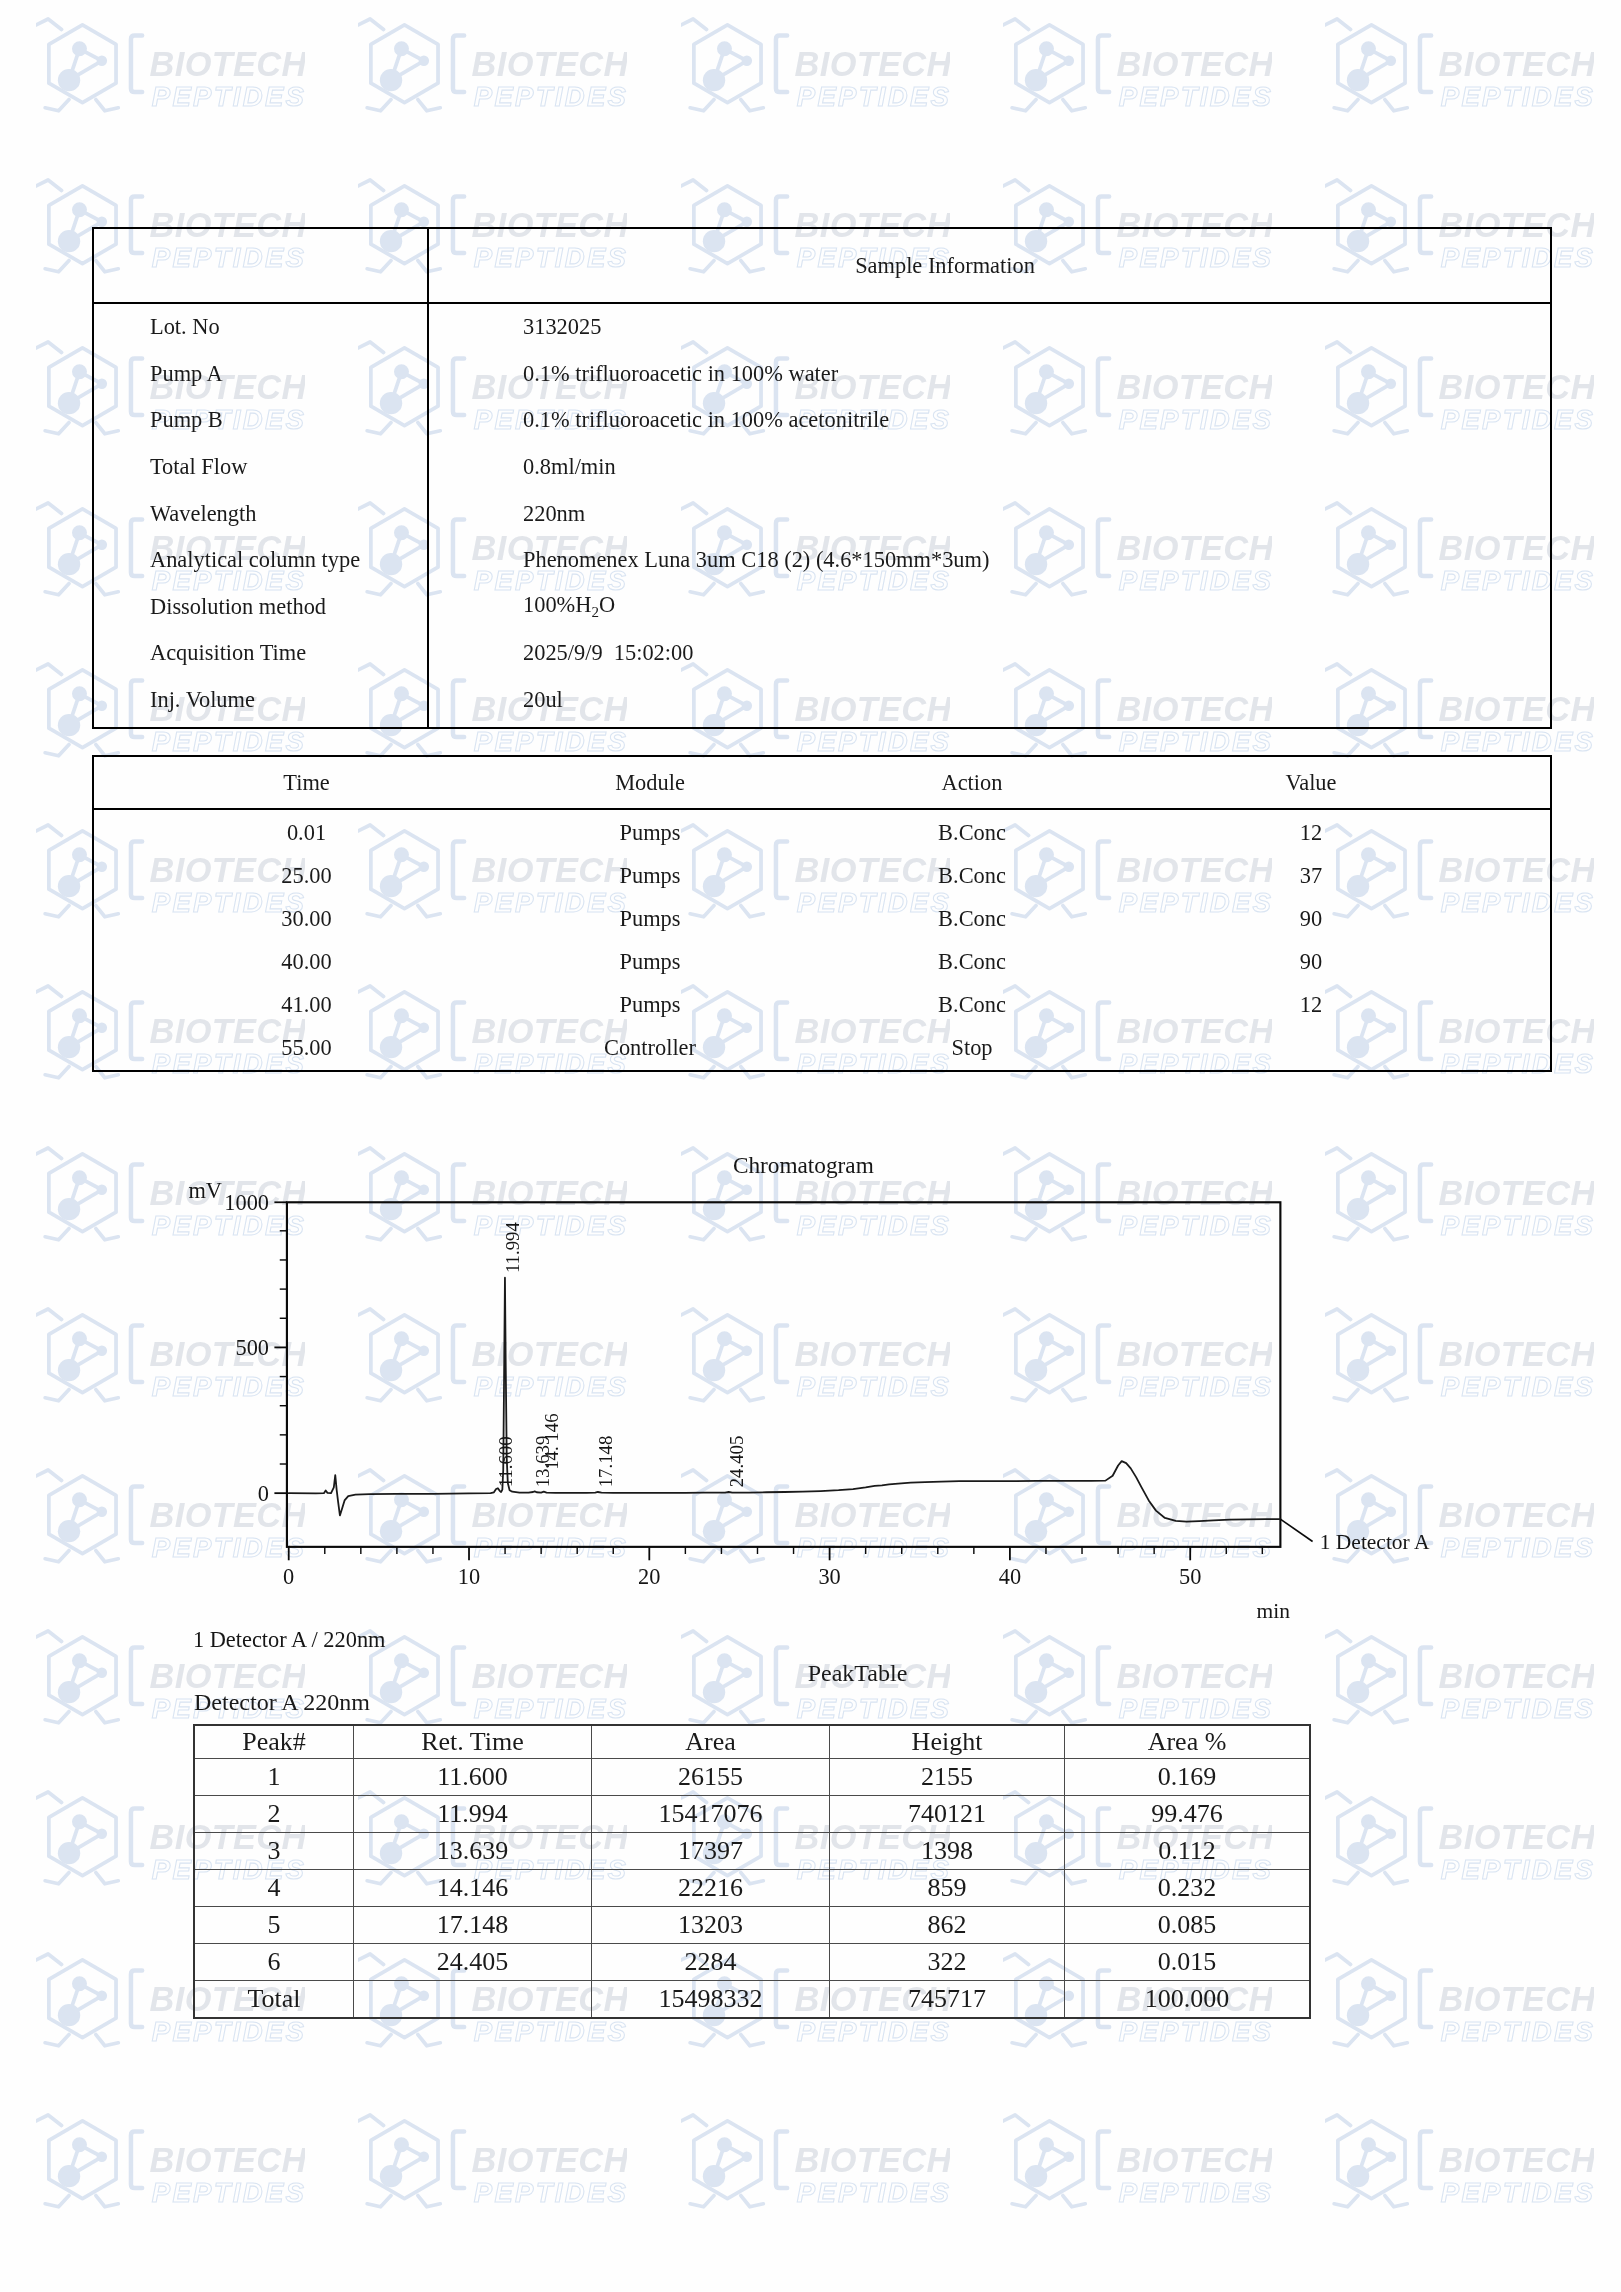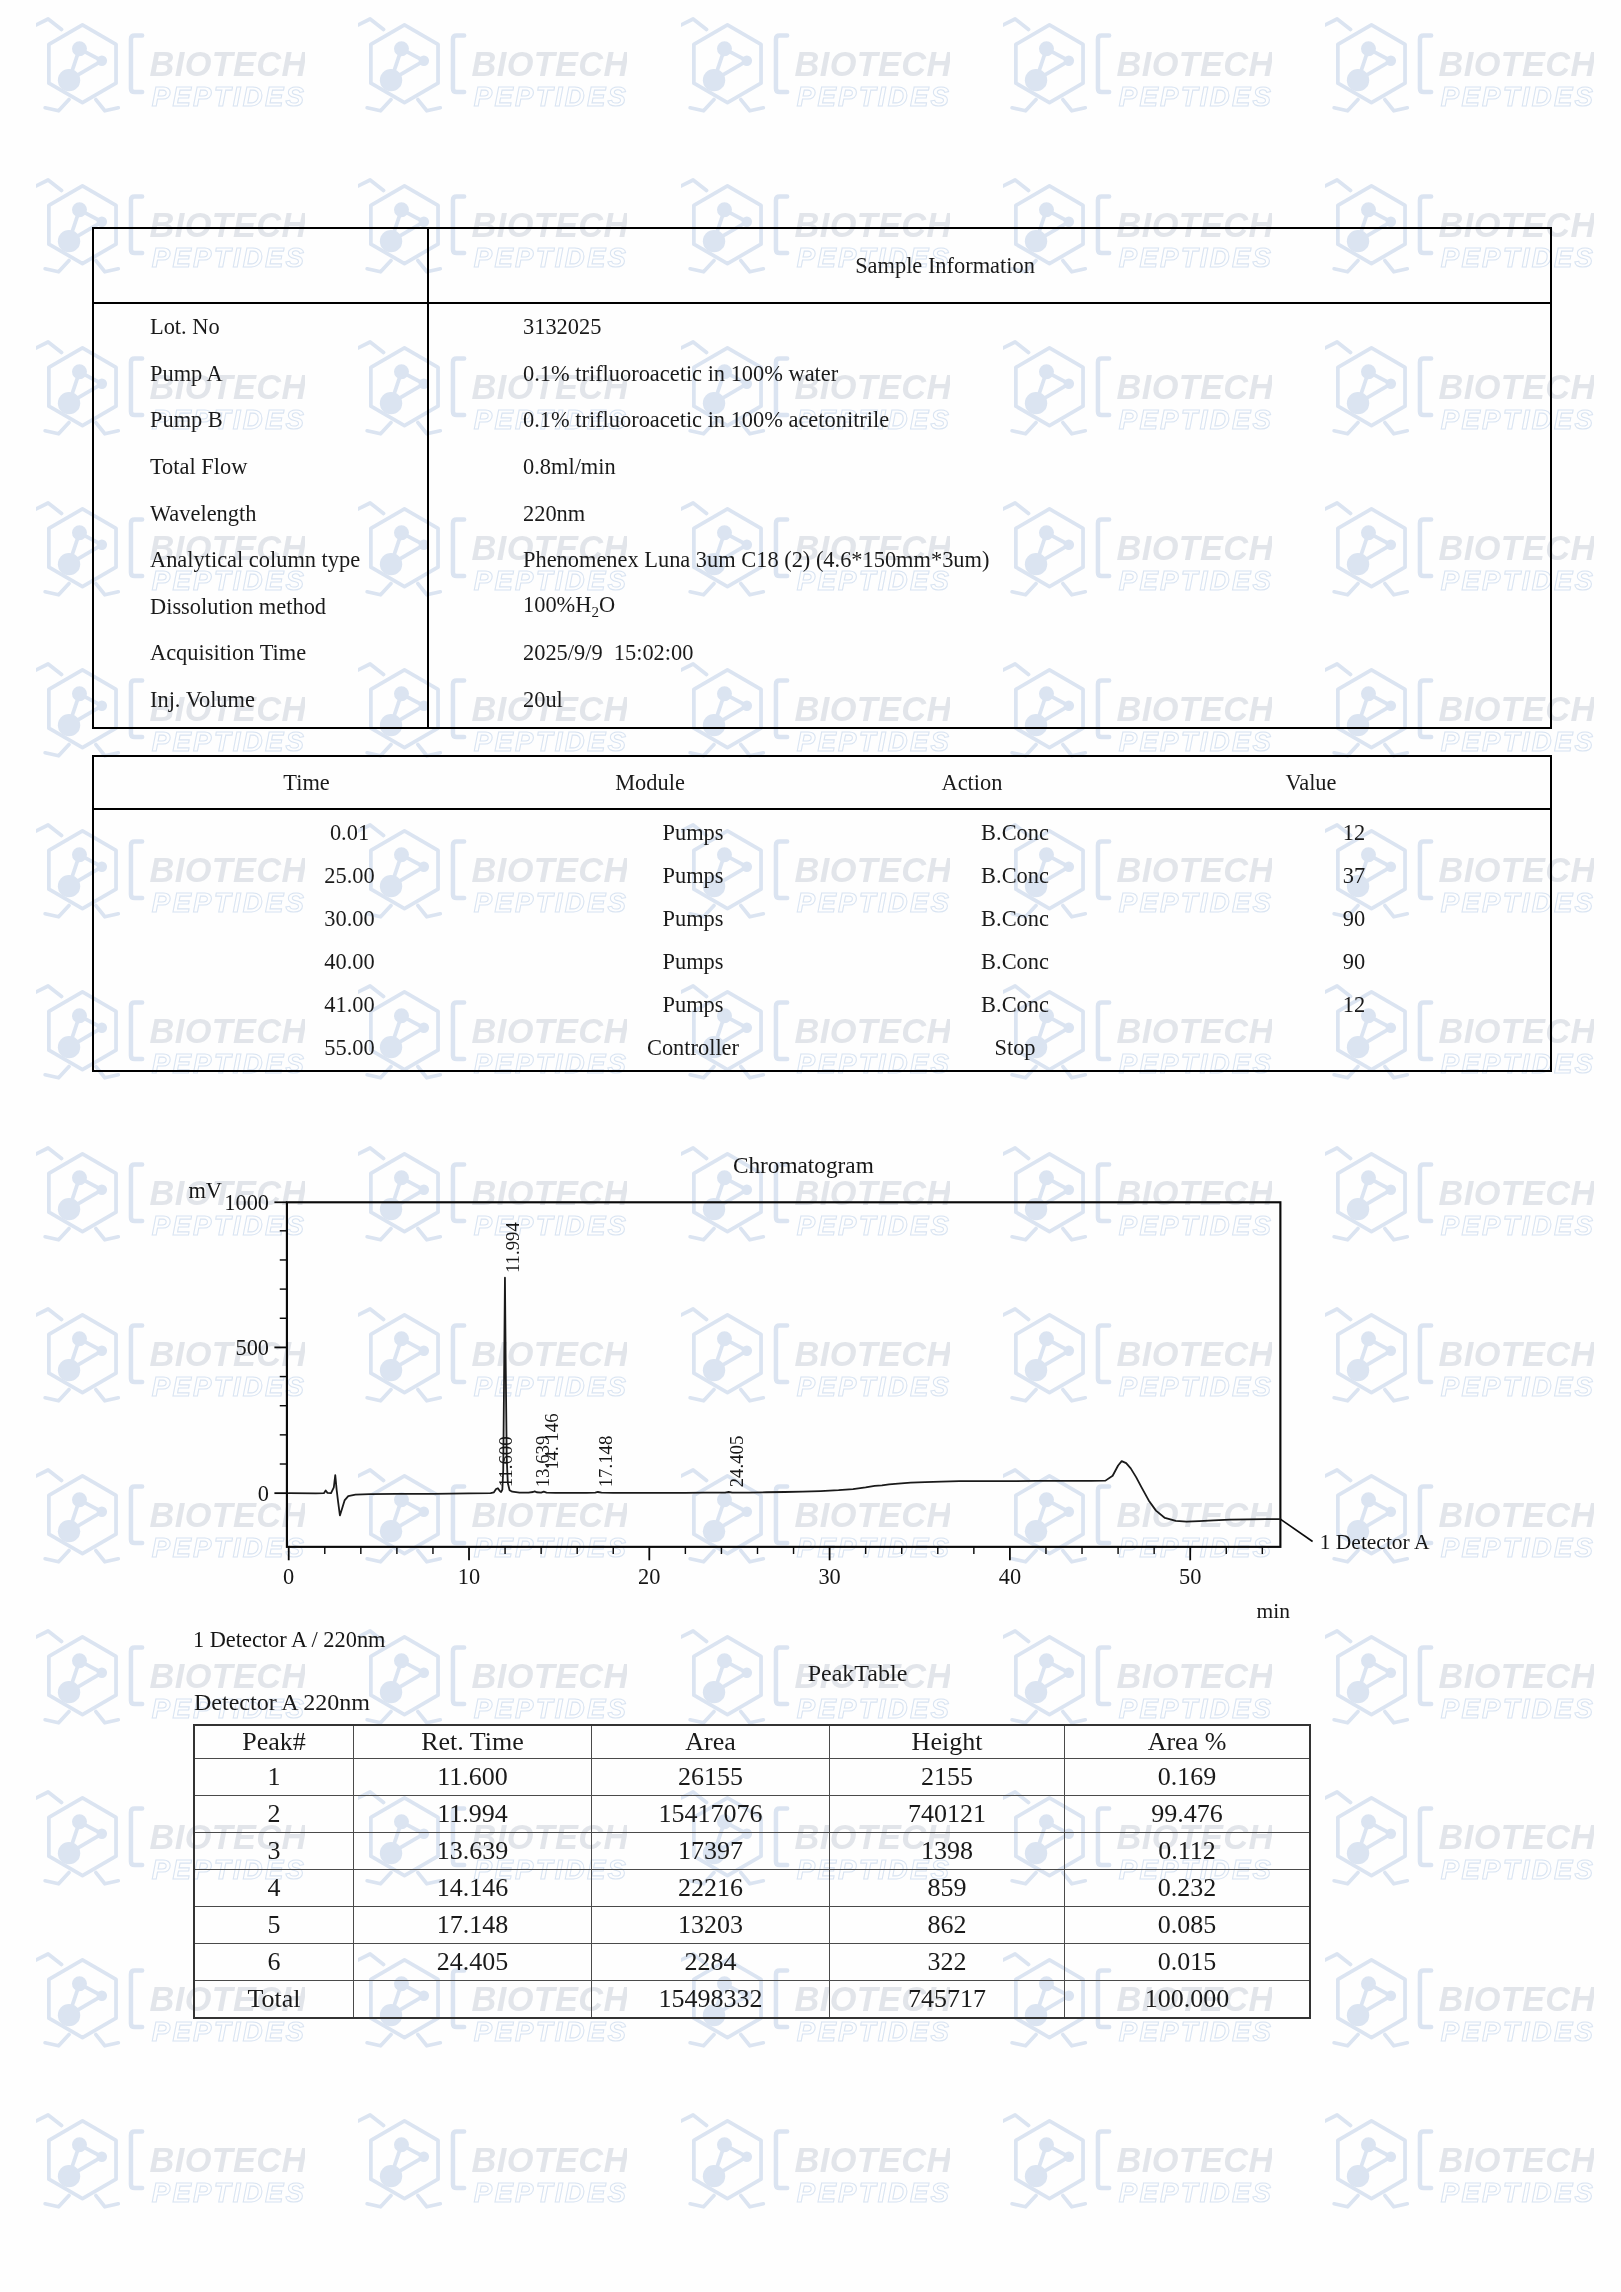--- a/index.html
+++ b/index.html
@@ -25,21 +25,21 @@
   .si-value { flex:1; padding-left:72px; white-space:pre;margin-left:24px; }
   .si-value sub { font-size:15px; }
   
   .tp-table {
     position:absolute; left:92px; top:755px; width:1460px; height:317px;
     border:2.7px solid #000; box-sizing:border-box; z-index:2; font-size:22.4px;
   }
   .tp-grid { display:grid; grid-template-columns:425px 262px 382px 296px 1fr; text-align:center; align-items:center; }
   .tp-header { height:51px; border-bottom:2.7px solid #000; }
   .tp-body { position:absolute; top:54px; bottom:0; left:0; right:0; display:flex; flex-direction:column; }
-  .tp-row { flex:1;padding-left:43px; }
+  .tp-row { flex:1; }
   
   #chrom { position:absolute; left:0; top:1128px; z-index:2; }
   #chrom text { font-family:"Liberation Serif", serif; fill:#161616; }
   
   .pt-caption { position:absolute; left:0; top:1660px; width:1621px; text-align:center; font-size:24px; z-index:2;padding-left:47px; }
   .pt-sub { position:absolute; left:194px; top:1689px; font-size:24px; z-index:2; }
   .peak-table {
     position:absolute; left:193px; top:1724px; width:1111px; z-index:2;
     border-collapse:collapse; font-size:26px; table-layout:fixed;
     border:2.2px solid #333;

